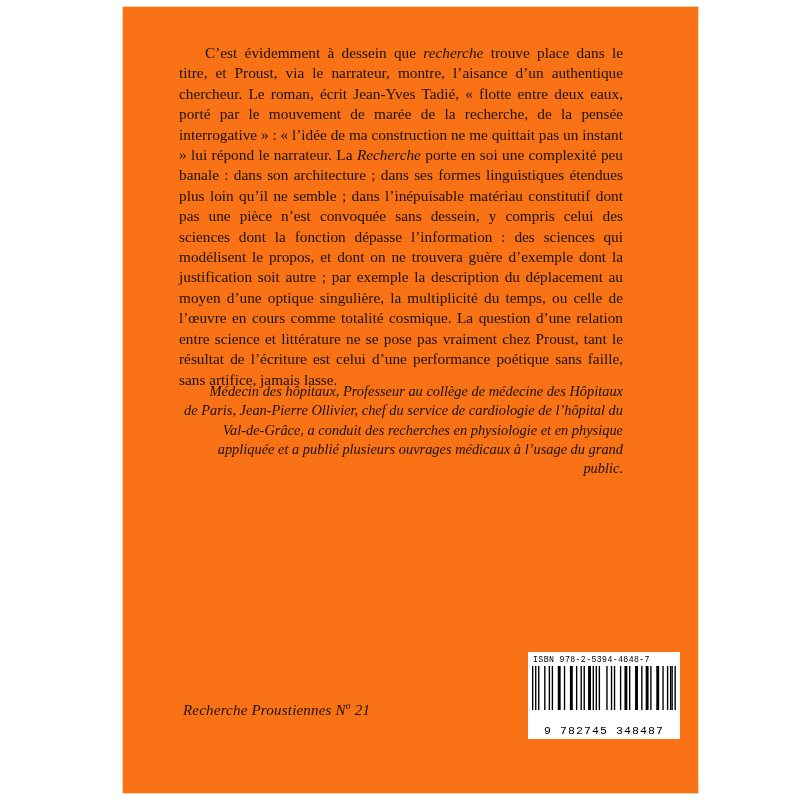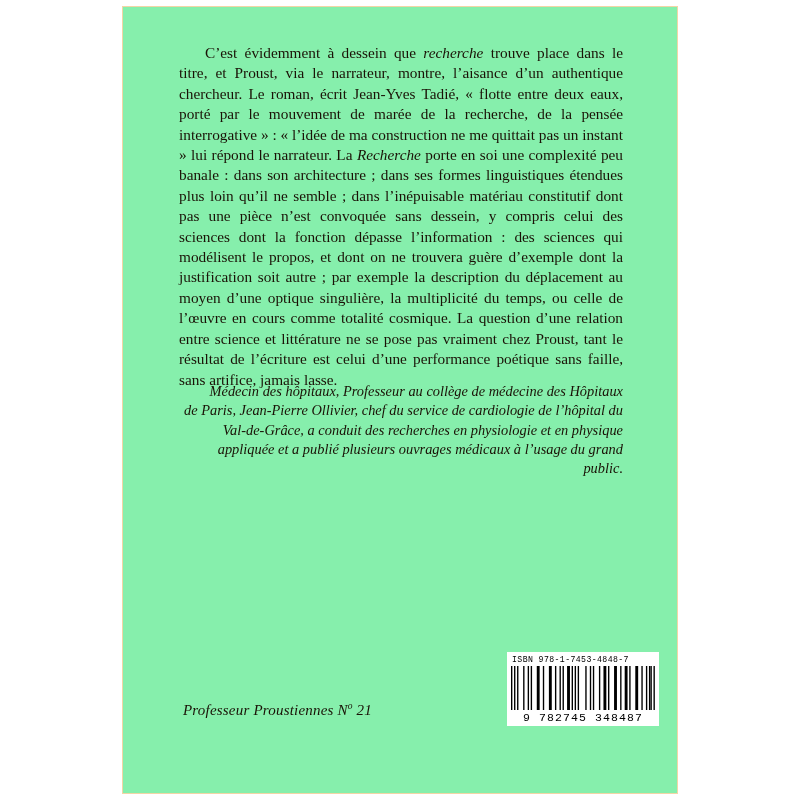--- a/index.html
+++ b/index.html
@@ -11,23 +11,24 @@
   }
   body {
     font-family: "Liberation Serif", serif;
   }
   .page {
     position: absolute;
     left: 123px;
     top: 7px;
     width: 554px;
     height: 786px;
-    background: #86efac;
+    background: #f97316;
     box-shadow: 0 0 0 1px #f2d5a6;
     overflow: hidden;
+    padding-left: 21px;
   }
   .back-cover-inner {
     position: absolute;
     left: 0;
     top: 0;
     width: 100%;
     height: 100%;
   }
   .blurb {
     position: absolute;
@@ -91,42 +92,42 @@
     width: 144px;
     margin: 0 auto;
     display: block;
   }
   .ean-digits {
     font-family: "Liberation Mono", monospace;
     font-size: 11.5px;
     letter-spacing: 1.1px;
     color: #000;
     text-align: center;
-    margin-top: 1px;
+    margin-top: 14px;
     white-space: nowrap;
   }
 </style>
 </head>
 <body>
 
 <div class="page">
   <div class="back-cover-inner">
 
     <div class="blurb"><span>C’est évidemment à dessein que </span><em>recherche</em><span> trouve place dans le titre, et Proust, via le narrateur, montre, l’aisance d’un authentique chercheur. Le roman, écrit Jean-Yves Tadié, « flotte entre deux eaux, porté par le mouvement de marée de la recherche, de la pensée interrogative » : « l’idée de ma construction ne me quittait pas un instant » lui répond le narrateur. La </span><em>Recherche</em><span> porte en soi une complexité peu banale : dans son architecture ; dans ses formes linguistiques étendues plus loin qu’il ne semble ; dans l’inépuisable matériau constitutif dont pas une pièce n’est convoquée sans dessein, y compris celui des sciences dont la fonction dépasse l’information : des sciences qui modélisent le propos, et dont on ne trouvera guère d’exemple dont la justification soit autre ; par exemple la description du déplacement au moyen d’une optique singulière, la multiplicité du temps, ou celle de l’œuvre en cours comme totalité cosmique. La question d’une relation entre science et littérature ne se pose pas vraiment chez Proust, tant le résultat de l’écriture est celui d’une performance poétique sans faille, sans artifice, jamais lasse.</span></div>
 
     <div class="bio">Médecin des hôpitaux, Professeur au collège de médecine des Hôpitaux de Paris, Jean-Pierre Ollivier, chef du service de cardiologie de l’hôpital du Val-de-Grâce, a conduit des recherches en physiologie et en physique appliquée et a publié plusieurs ouvrages médicaux à l’usage du grand public.</div>
 
     <div class="series-line">
-      <span>Professeur Proustiennes N</span><sup>o</sup><span> 21</span>
+      <span>Recherche Proustiennes N</span><sup>o</sup><span> 21</span>
     </div>
 
     <div class="barcode-block">
       <div class="isbn-line">
         <span>ISBN</span>
-        <span>978-1-7453-4848-7</span>
+        <span>978-2-5394-4848-7</span>
       </div>
       <svg class="bars" viewBox="0 0 144 44" preserveAspectRatio="none">
         <g id="bargroup" fill="#000">
             <rect x="0.00" y="0" width="1.37" height="44"></rect>
             <rect x="3.03" y="0" width="1.37" height="44"></rect>
             <rect x="6.06" y="0" width="1.37" height="44"></rect>
             <rect x="12.13" y="0" width="1.37" height="44"></rect>
             <rect x="16.67" y="0" width="1.37" height="44"></rect>
             <rect x="19.71" y="0" width="1.37" height="44"></rect>
             <rect x="25.77" y="0" width="2.88" height="44"></rect>

